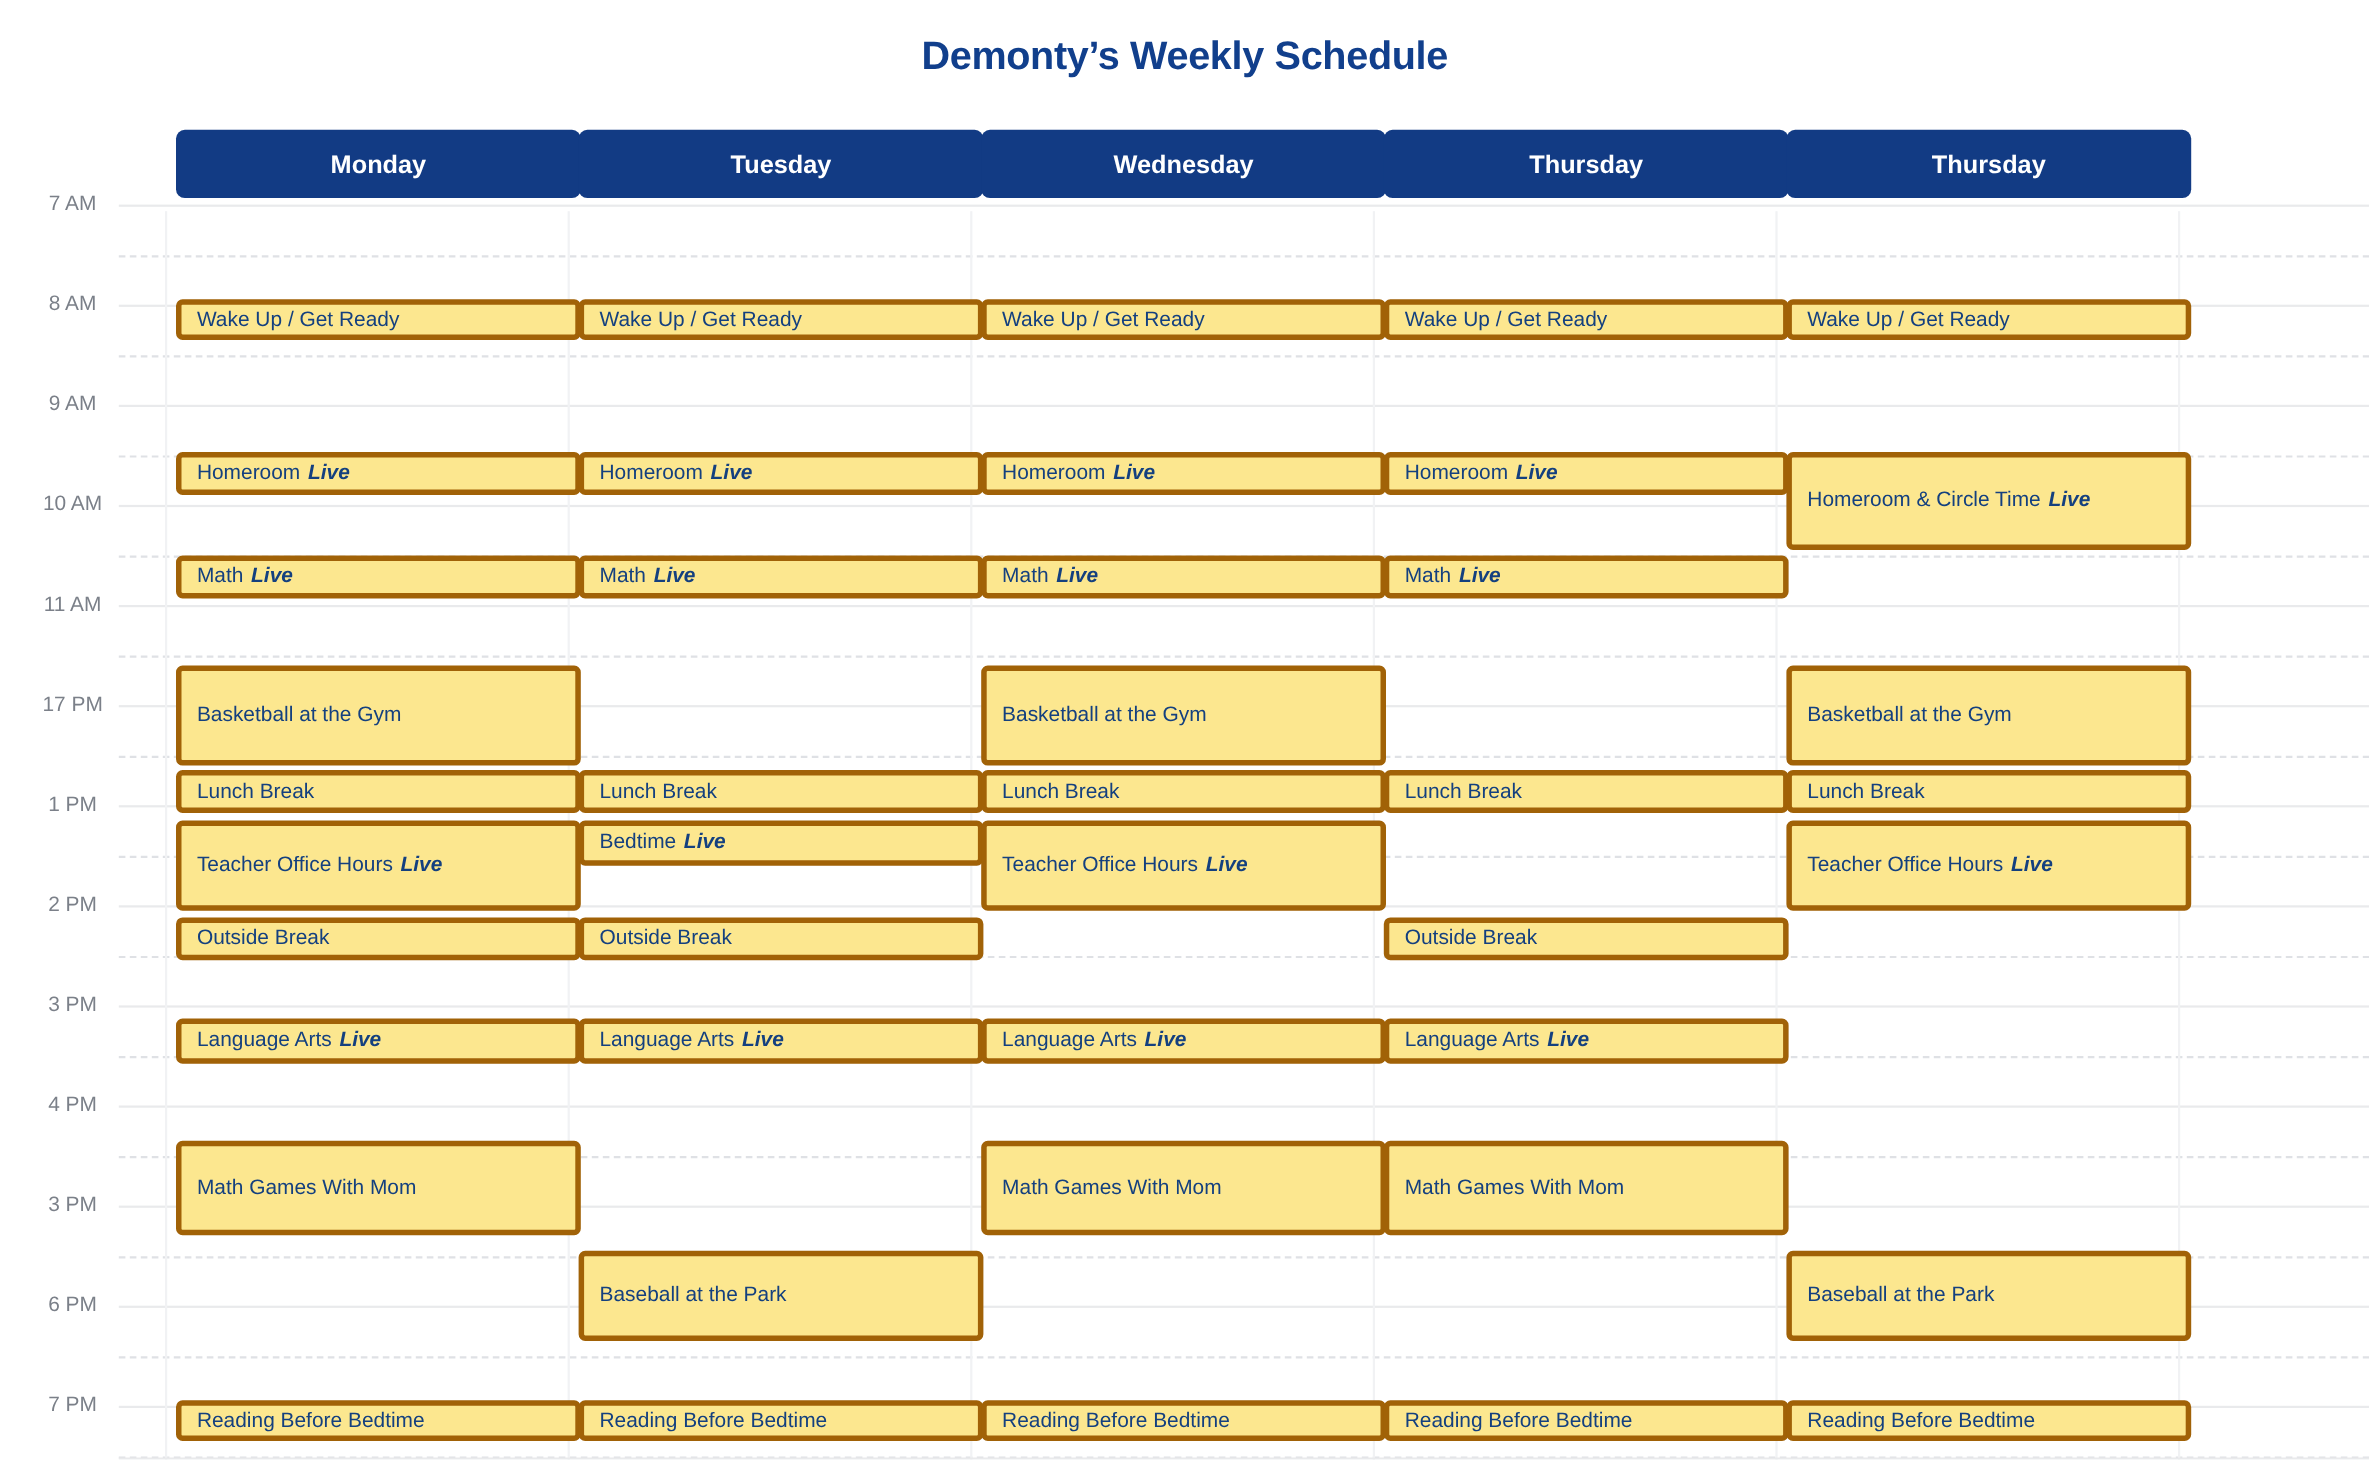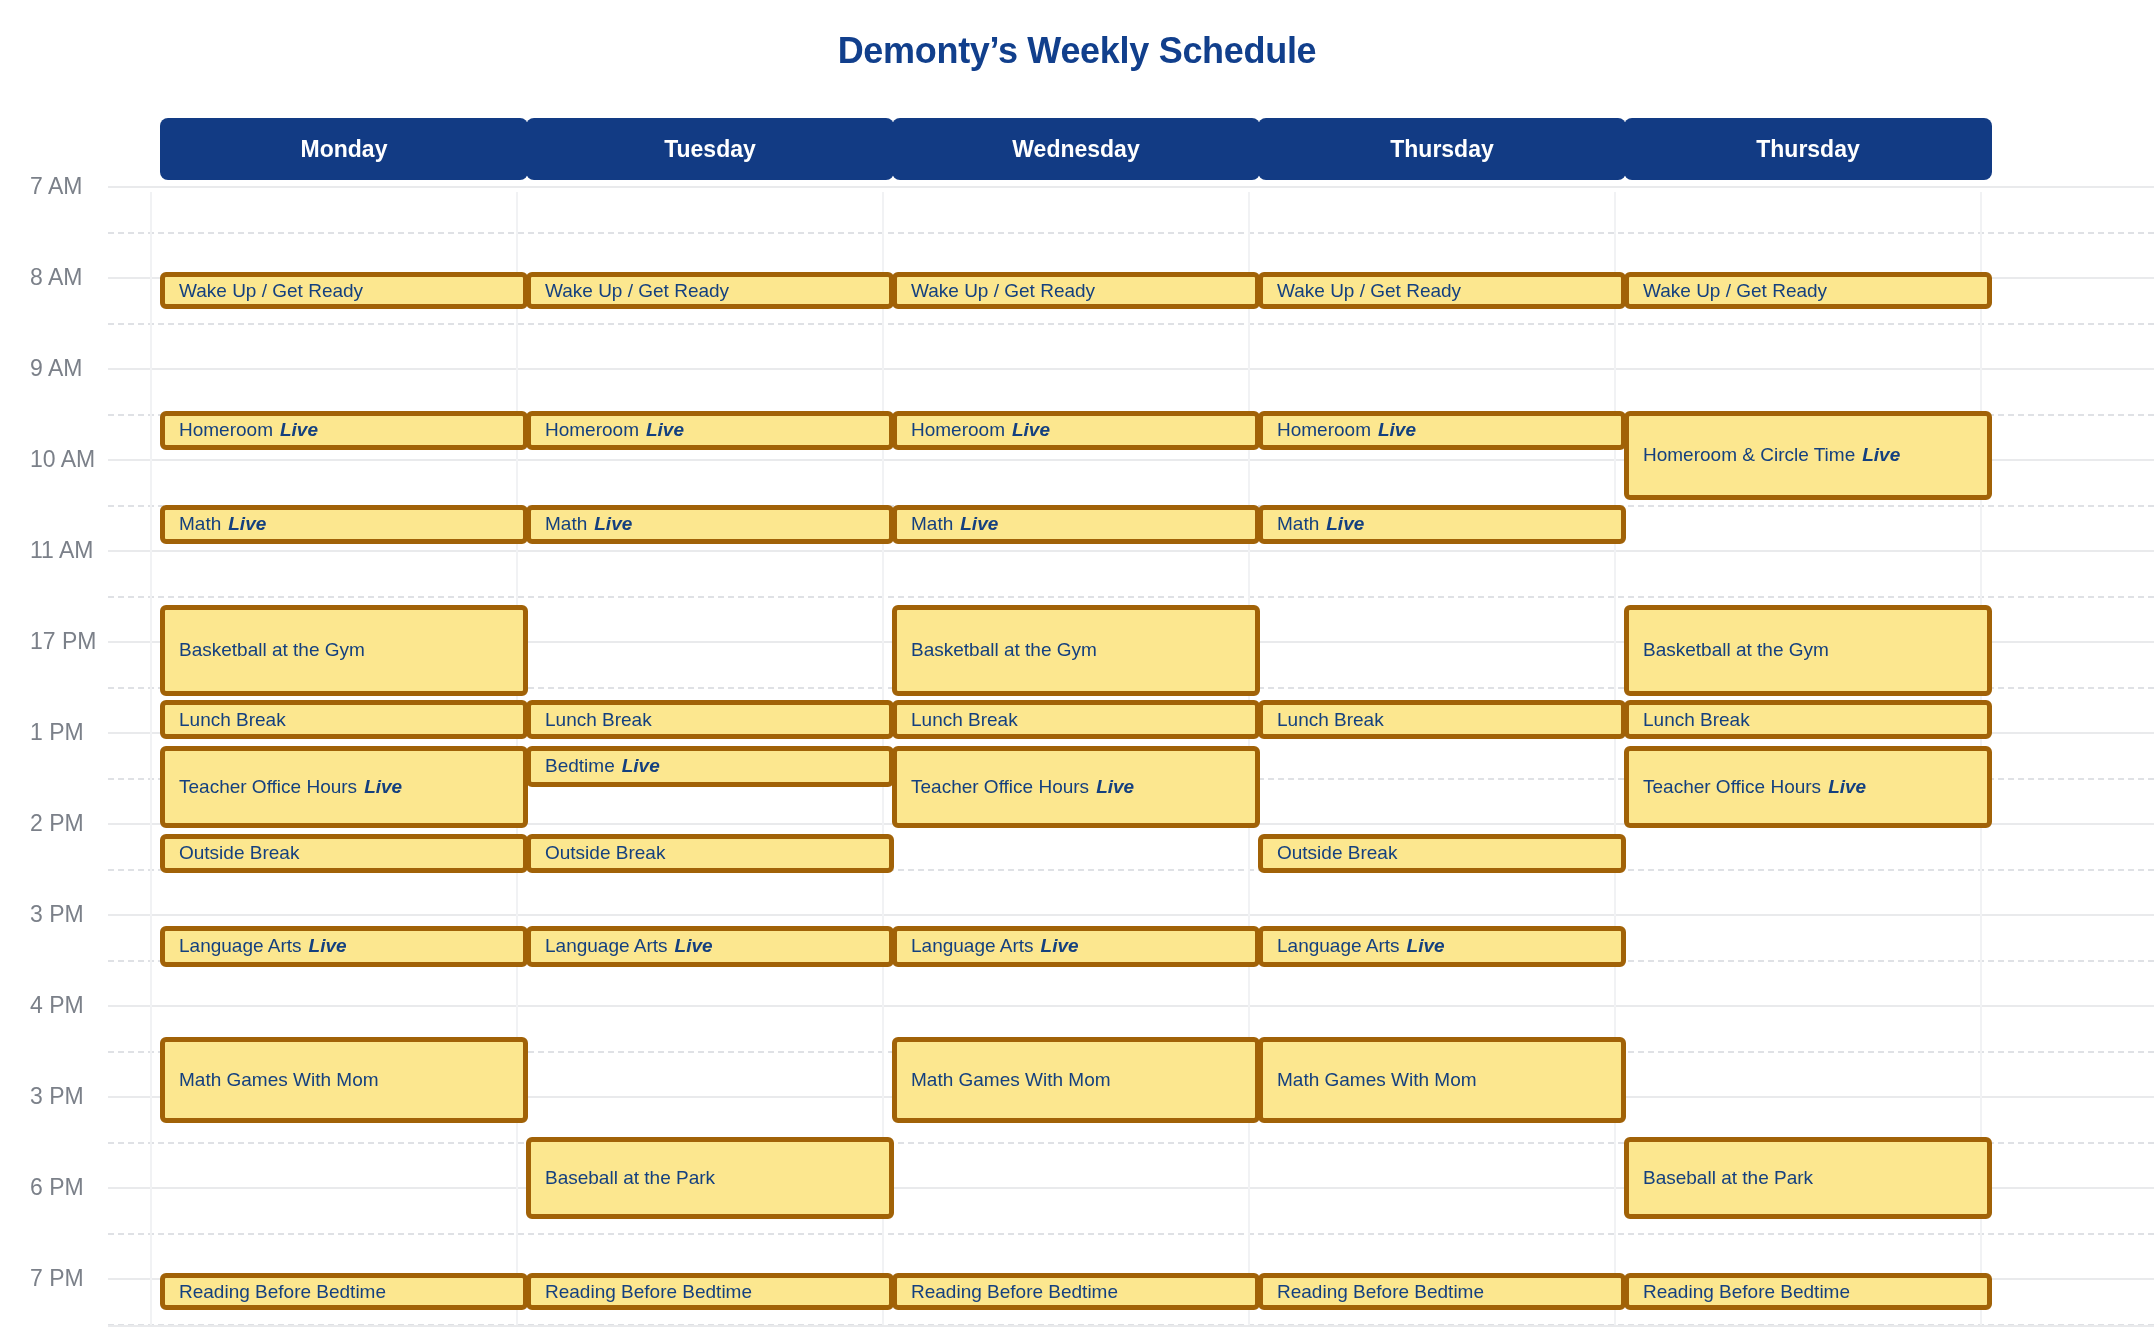--- a/index.html
+++ b/index.html
@@ -53,22 +53,22 @@
     width: 2046px;
     border-top: 2px solid #e9eaec;
   }
   .hour-line.dashed {
     border-top: 2px dashed #dfe1e5;
   }
   .hour-label {
     position: absolute;
     left: 30px;
     width: 72px;
-    text-align: left;
-    font-size: 23px;
+    text-align: center;
+    font-size: 19px;
     color: #7b8089;
     transform: translateY(-50%);
   }
   .col-sep {
     position: absolute;
     top: 82px;
     width: 2px;
     background: #f1f2f4;
   }
   

